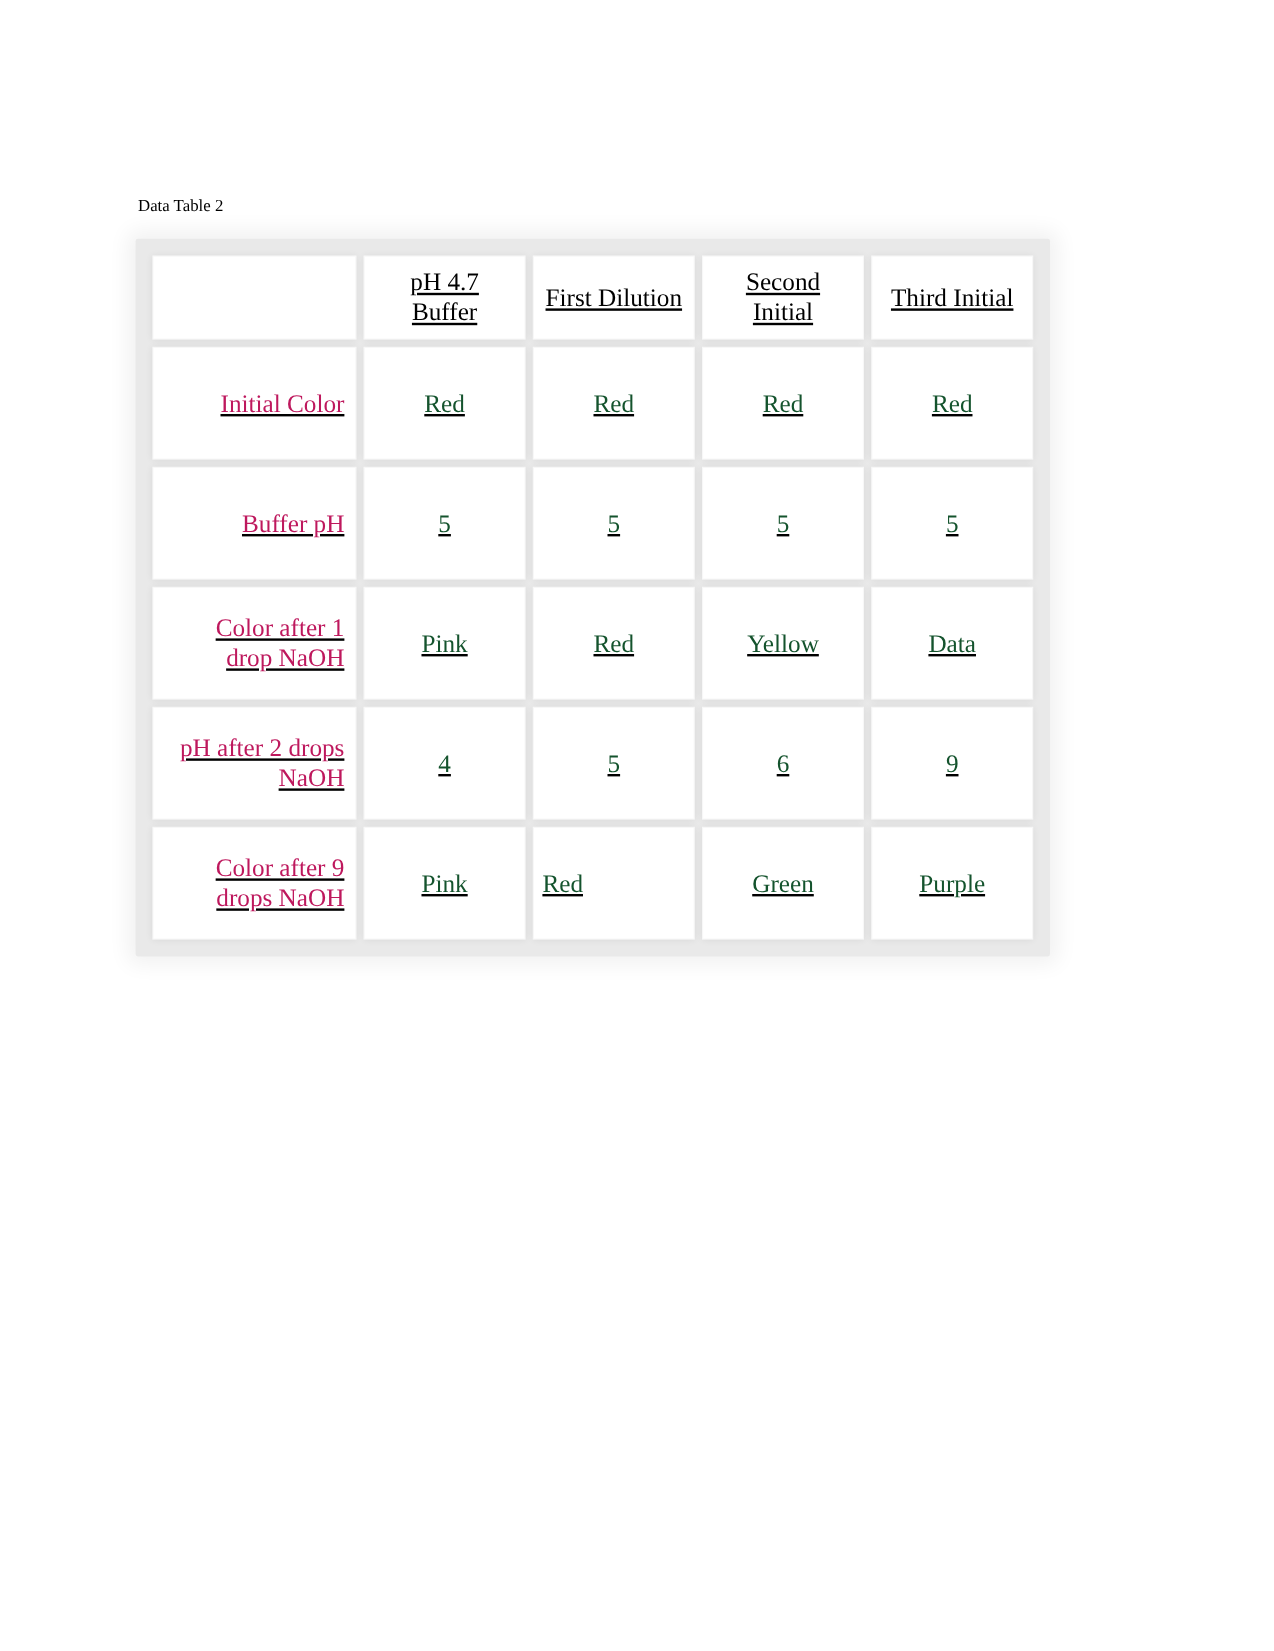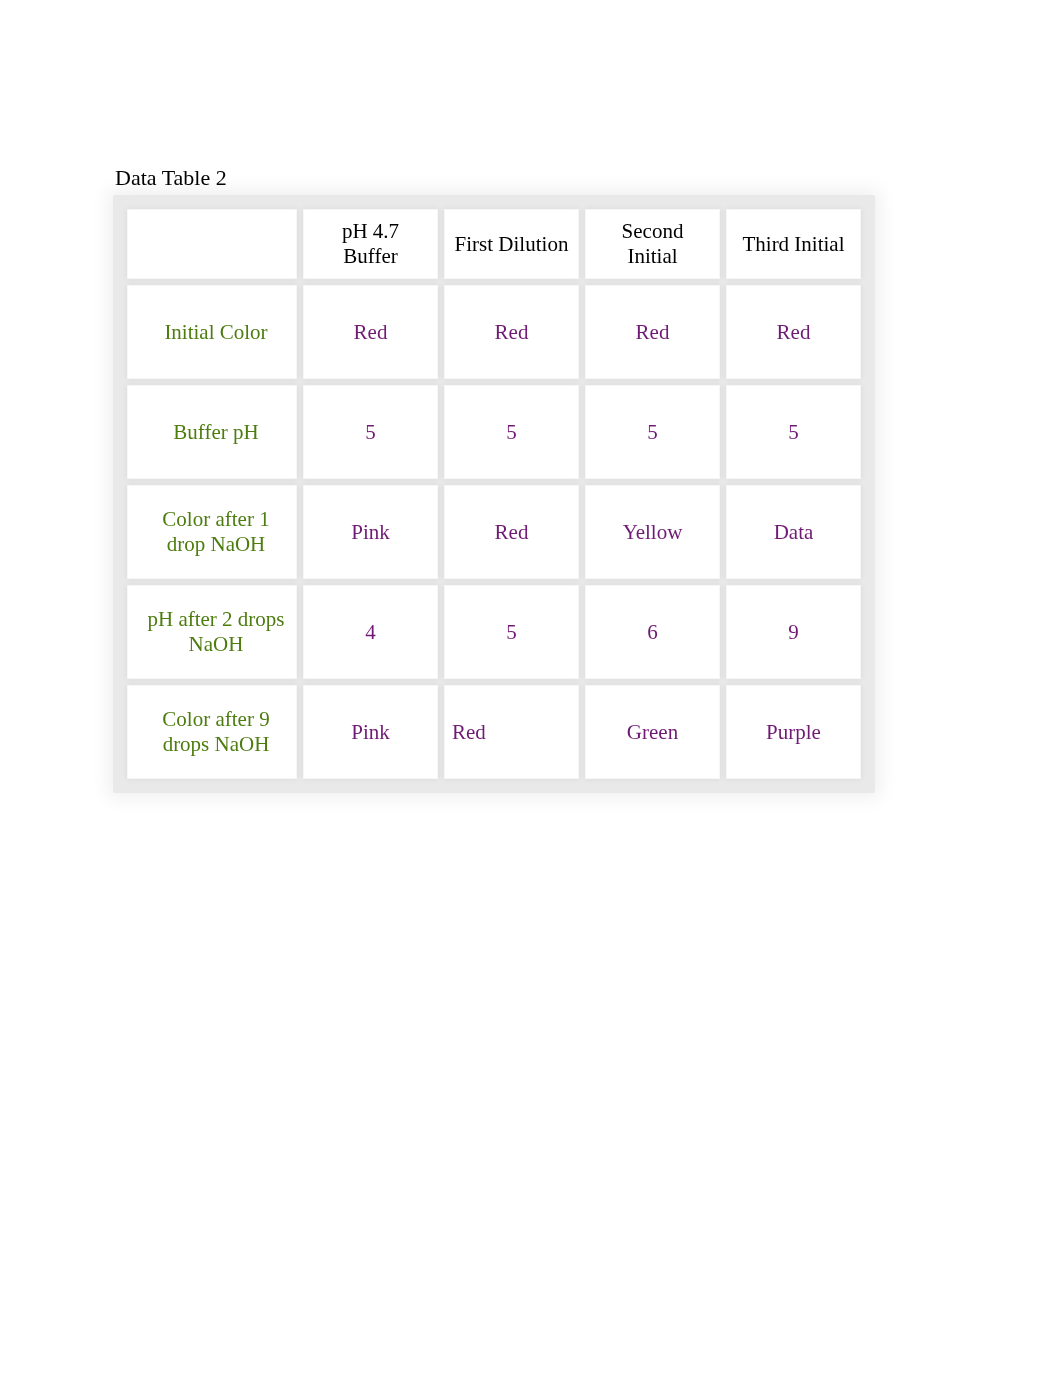--- a/index.html
+++ b/index.html
@@ -8,31 +8,32 @@
       background: #ffffff;
       font-family: "Times New Roman", Times, serif;
       width: 1062px;
       height: 1376px;
     }
     .wrapper {
       padding-top: 165px;
       padding-left: 113px;
     }
     .title {
-      font-size: 22px;
+      font-size: 14px;
       color: #000;
-      margin-bottom: 4px;
+      margin-bottom: 18px;
       padding-left: 2px;
     }
     .table-shadow {
       display: inline-block;
       background: #e9e9e9;
       padding: 8px;
       border-radius: 2px;
       box-shadow: 0 0 18px 6px rgba(0,0,0,0.06);
+      text-decoration: underline;
     }
     table {
       border-collapse: separate;
       border-spacing: 6px;
       background: transparent;
     }
     td, th {
       background: #ffffff;
       box-shadow: 0 0 6px rgba(0,0,0,0.07), inset 0 0 0 1px rgba(0,0,0,0.03);
       font-weight: normal;
@@ -42,31 +43,31 @@
     }
     thead th {
       height: 70px;
       text-align: center;
       font-size: 21px;
       color: #000;
       padding: 0 10px;
     }
     .row-label {
       width: 170px;
-      text-align: center;
+      text-align: right;
       padding-left: 18px;
       padding-right: 10px;
       font-size: 21px;
-      color: #4d7c0f;
+      color: #be185d;
     }
     .data-cell {
       width: 135px;
       text-align: center;
       font-size: 21px;
-      color: #701a75;
+      color: #14532d;
     }
     .data-cell.left-align {
       text-align: left;
       padding-left: 8px;
     }
     .col-first { width: 170px; }
     .col-rest { width: 135px; }
   </style>
 </head>
 <body>

